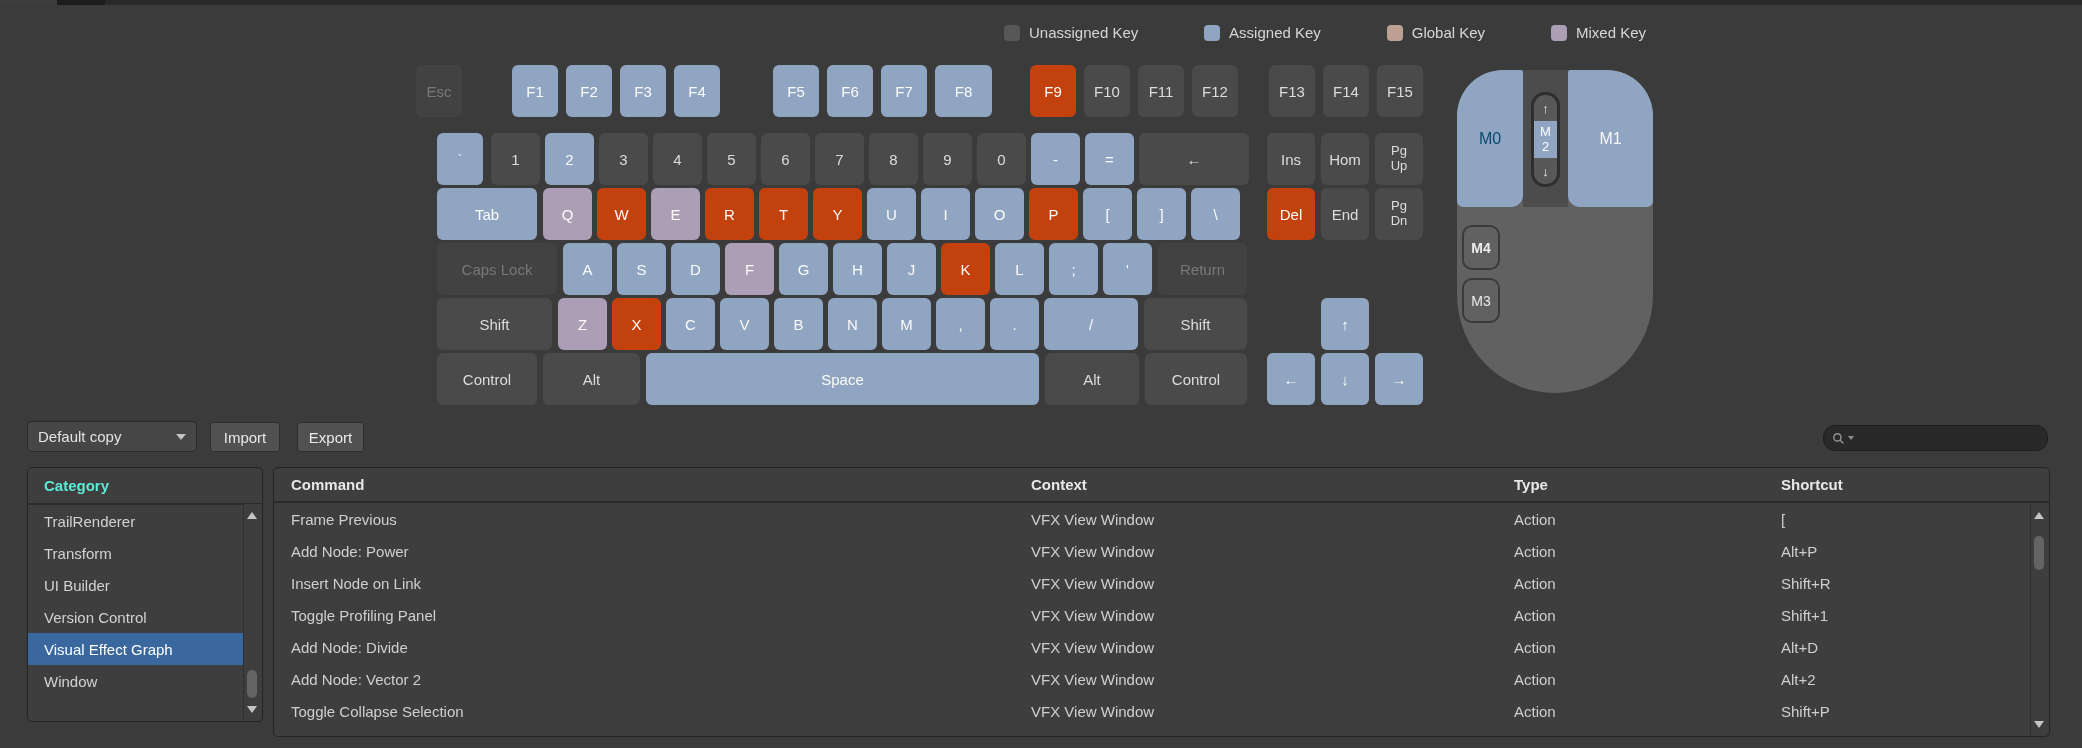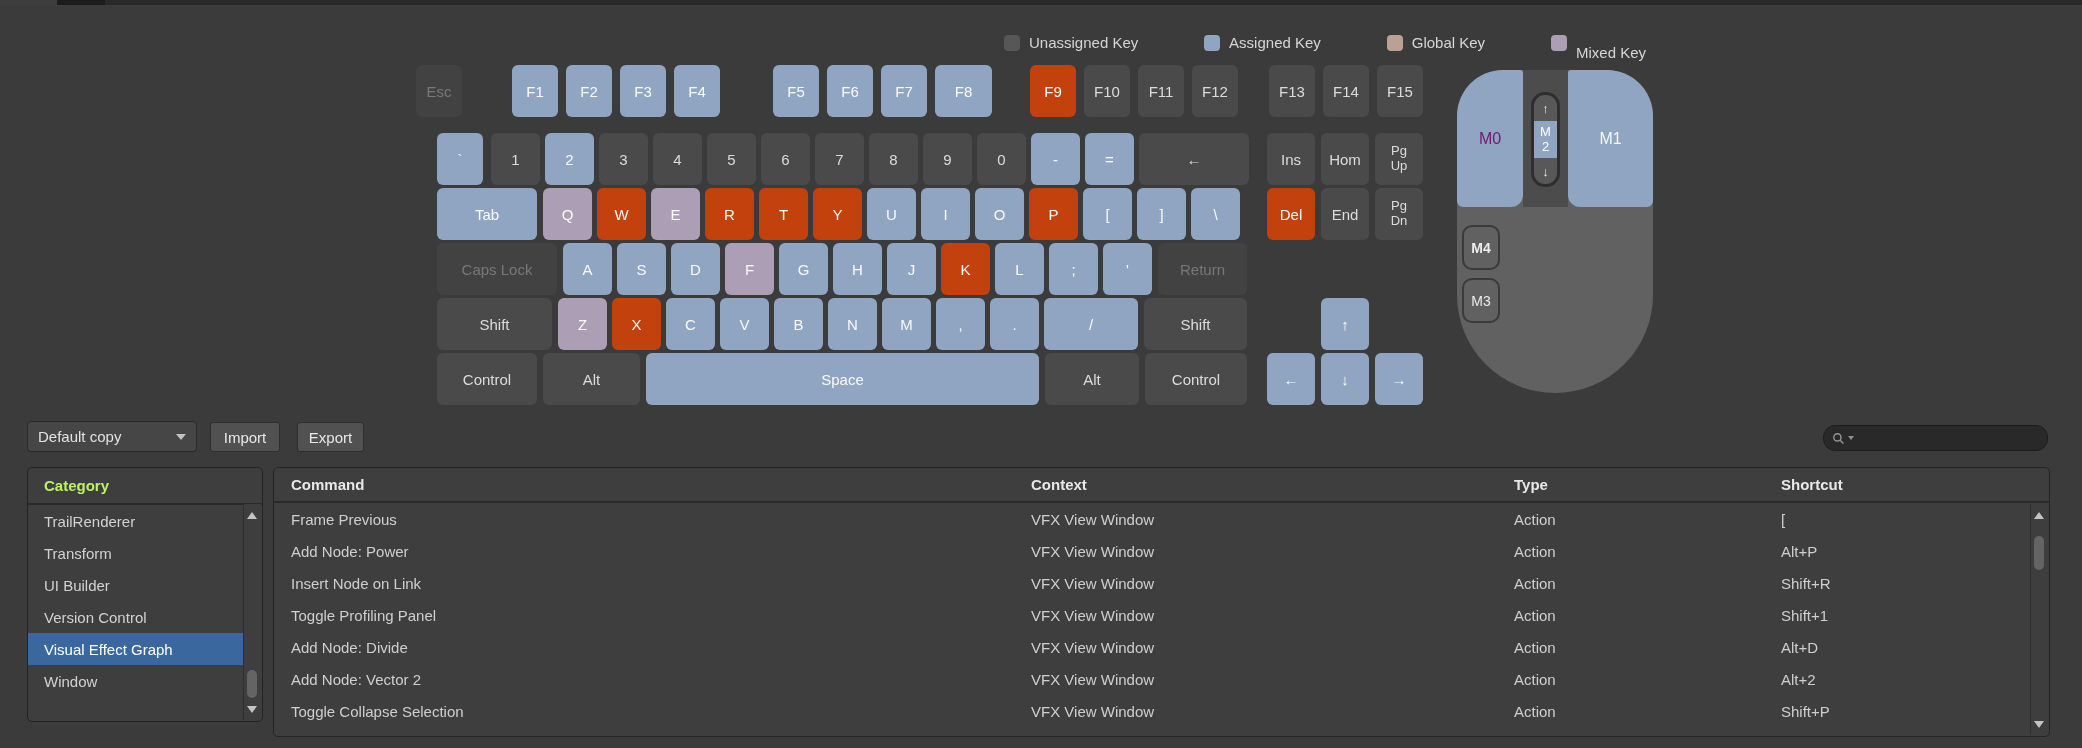--- a/index.html
+++ b/index.html
@@ -28,21 +28,21 @@
   .key.global{background:#c2410c;color:#fbfbfb;}
   .key.mixed{background:#ac9eb4;color:#fbfbfb;}
   .key.unassigned{background:#4a4a4a;color:#dcdcdc;}
   .key.reserved{background:#424242;color:#787878;}
   .key.small{font-size:13px;line-height:1.15;white-space:pre-line;text-align:center;}
 
   
   #mouse{position:absolute;left:1457px;top:70px;width:196px;height:323px;}
   #mouse-body{position:absolute;left:0;top:0;width:196px;height:323px;background:#616161;border-radius:46px 46px 98px 98px;}
   #mouse-strip{position:absolute;left:66px;top:0;width:45px;height:137px;background:#4c4c4c;}
-  #mouse-left{position:absolute;left:0;top:0;width:66px;height:137px;background:#8fa5c1;border-radius:46px 3px 12px 6px;display:flex;align-items:center;justify-content:center;color:#701a75;font-size:16px;}
+  #mouse-left{position:absolute;left:0;top:0;width:66px;height:137px;background:#8fa5c1;border-radius:46px 3px 12px 6px;display:flex;align-items:center;justify-content:center;color:#0c4a6e;font-size:16px;}
   #mouse-right{position:absolute;left:111px;top:0;width:85px;height:137px;background:#8fa5c1;border-radius:3px 46px 6px 12px;display:flex;align-items:center;justify-content:center;color:#f7f7f7;font-size:16px;}
   #mouse-wheel{position:absolute;left:74px;top:22px;width:29px;height:95px;border:3px solid #2e2e2e;border-radius:14px;background:#585858;box-sizing:border-box;overflow:hidden;display:flex;flex-direction:column;}
   .wheel-arrow{height:26px;display:flex;align-items:center;justify-content:center;color:#eaeaea;font-size:13px;}
   #wheel-mid{flex:1;background:#8fa5c1;color:#ffffff;font-size:13px;line-height:1.15;display:flex;align-items:center;justify-content:center;text-align:center;white-space:pre-line;}
   .mouse-side-btn{position:absolute;left:5px;width:38px;height:45px;border:2px solid #3a3a3a;border-radius:10px;display:flex;align-items:center;justify-content:center;color:#ececec;font-size:14px;box-sizing:border-box;}
   #mouse-m4{top:155px;font-weight:bold;}
   #mouse-m3{top:208px;}
 
   
   #profile-dropdown{position:absolute;left:27px;top:421px;width:170px;height:31px;background:#464646;border:1px solid #292929;border-radius:4px;box-sizing:border-box;display:flex;align-items:center;padding:0 10px;font-size:15px;color:#e2e2e2;cursor:default;}
@@ -51,21 +51,21 @@
   #import-button{left:210px;top:422px;width:70px;height:30px;}
   #export-button{left:297px;top:422px;width:67px;height:30px;}
   #search-field{position:absolute;left:1823px;top:425px;width:225px;height:26px;background:#292929;border:1px solid #1d1d1d;border-radius:12px;box-sizing:border-box;display:flex;align-items:center;padding:0 8px;gap:3px;}
   #search-field input{flex:1;background:none;border:none;outline:none;color:#cfcfcf;font-size:14px;min-width:0;}
   .caret-tiny{width:0;height:0;border-left:3px solid transparent;border-right:3px solid transparent;border-top:4px solid #8f8f8f;}
 
   
   .panel{position:absolute;background:#3e3e3e;border:1px solid #242424;border-radius:5px;box-sizing:border-box;overflow:hidden;}
   #category-panel{left:27px;top:467px;width:236px;height:255px;}
   #table-panel{left:273px;top:467px;width:1777px;height:270px;}
-  .panel-header{height:35px;border-bottom:2px solid #2a2a2a;display:flex;align-items:center;font-weight:700;font-size:15px;color:#bef264;}
+  .panel-header{height:35px;border-bottom:2px solid #2a2a2a;display:flex;align-items:center;font-weight:700;font-size:15px;color:#5eead4;}
   #category-panel .panel-header{padding-left:16px;}
   .cat-item{height:32px;display:flex;align-items:center;padding-left:16px;font-size:15px;color:#d2d2d2;width:216px;box-sizing:border-box;cursor:default;}
   .cat-item.selected{background:#3a689e;color:#ffffff;}
 
   .tgrid{display:grid;grid-template-columns:757px 483px 267px 1fr;align-items:center;}
   #table-header{font-weight:700;font-size:15px;color:#e8e8e8;height:33px;}
   .trow{height:32px;font-size:15px;color:#cfcfcf;cursor:default;}
   .tcell{overflow:hidden;white-space:nowrap;}
   .tgrid .c0{padding-left:17px;}
 
@@ -91,21 +91,21 @@
     <div class="leg-item">
       <div class="leg-swatch" style="background: rgb(143, 165, 193);"></div>
       <div style="display: inline;">Assigned Key</div>
     </div>
     <div class="leg-item">
       <div class="leg-swatch" style="background: rgb(187, 160, 147);"></div>
       <div style="display: inline;">Global Key</div>
     </div>
     <div class="leg-item">
       <div class="leg-swatch" style="background: rgb(172, 158, 180);"></div>
-      <div style="display: inline; margin-top: 20px;">Mixed Key</div>
+      <div style="display: inline;">Mixed Key</div>
     </div>
   </div>
 
 <div id="keyboard">
     <div class="krow" style="left: 416px; top: 65px;">
       <div class="key reserved" style="width: 46px;">Esc</div>
       <div class="key assigned" style="width: 46px; margin-left: 50px;">F1</div>
       <div class="key assigned" style="width: 46px; margin-left: 8px;">F2</div>
       <div class="key assigned" style="width: 46px; margin-left: 8px;">F3</div>
       <div class="key assigned" style="width: 46px; margin-left: 8px;">F4</div>

